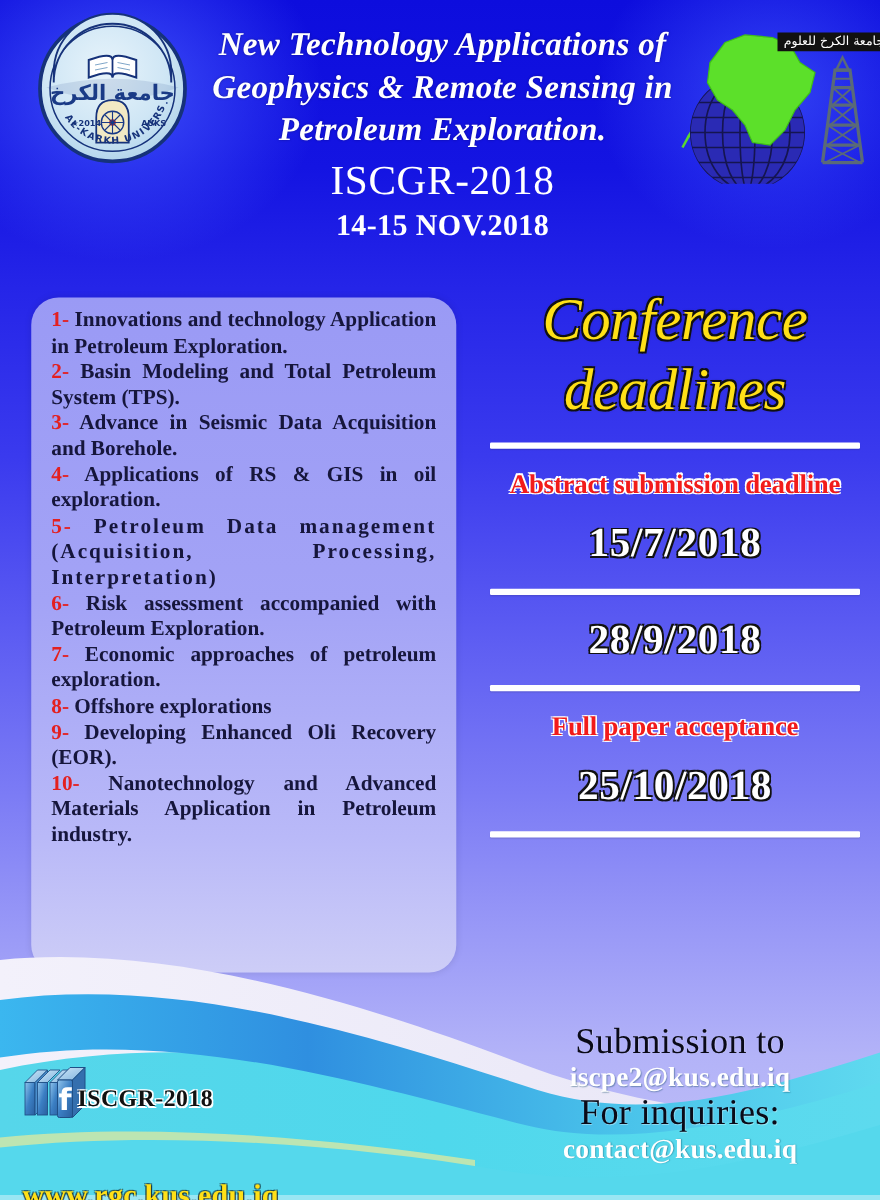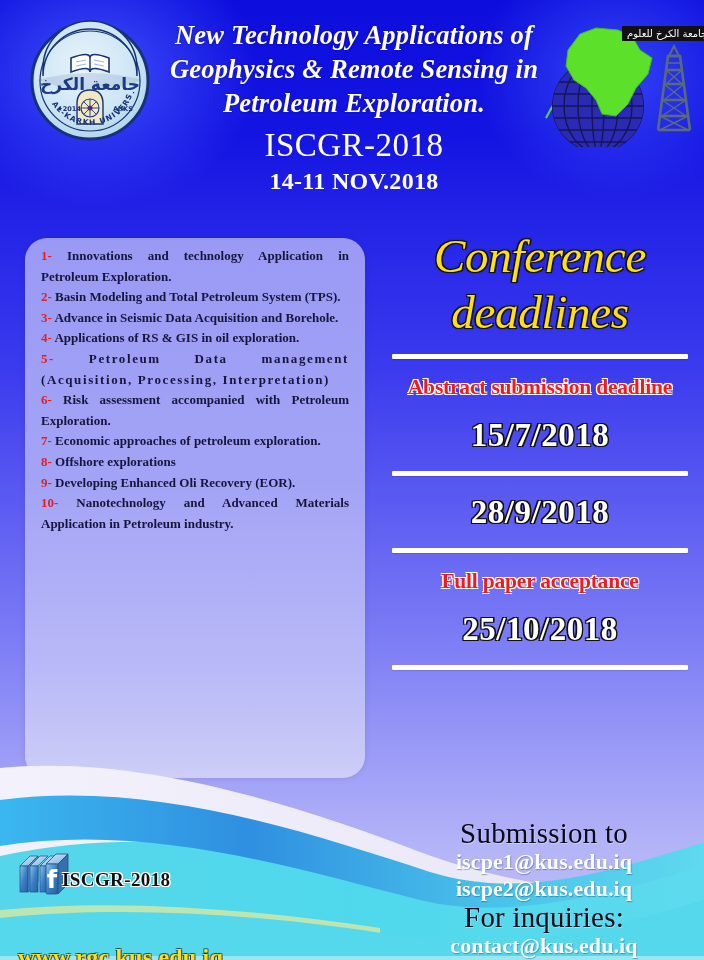--- a/index.html
+++ b/index.html
@@ -41,21 +41,21 @@
     pointer-events: none;
   }
 
   
   #header {
     position: absolute; left: 0; top: 0; width: 704px; height: 212px;
   }
 
   
   #seal {
-    position: absolute; left: 27px; top: 18px;
+    position: absolute; left: 27px; top: 8px;
     width: 126px; height: 126px;
   }
   #seal svg { display: block; }
 
   #title-block {
     position: absolute; left: 158px; top: 18px; width: 392px;
     text-align: center;
   }
   .title-line {
     color: #ffffff;
@@ -116,21 +116,21 @@
     font-size: 40px;
     line-height: 56px;
     text-align: center;
     margin-top: 12px;
     margin-bottom: 12px;
     text-shadow: 0.5px 0.5px 0 rgba(255,255,255,0.6);
   }
   .topic {
     color: #16163c;
     font-weight: bold;
-    font-size: 13px;
+    font-size: 17px;
     line-height: 20.6px;
     text-align: justify;
     margin-bottom: 0px;
   }
   .topic .num {
     color: #e32020;
     font-weight: bold;
   }
   .topic.spaced { letter-spacing: 1.6px; }
 
@@ -292,21 +292,21 @@
         <text x="30" y="93" font-family="DejaVu Sans, sans-serif" font-size="6.5" font-weight="bold" fill="#16327a">★2014</text>
         <text x="86" y="93" font-family="DejaVu Sans, sans-serif" font-size="6.5" font-weight="bold" fill="#16327a">AUKS</text>
       </svg>
     </div>
 
     <div id="title-block">
       <div class="title-line">New Technology Applications of</div>
       <div class="title-line">Geophysics &amp; Remote Sensing in</div>
       <div class="title-line">Petroleum Exploration.</div>
       <div id="conf-code">ISCGR-2018</div>
-      <div id="conf-date">14-11 NOV.2018</div>
+      <div id="conf-date">14-15 NOV.2018</div>
     </div>
 
     <div id="headergfx">
       <svg width="160" height="125" viewBox="0 0 160 125">
         <defs>
           <clipPath id="globeclip">
               <circle cx="58" cy="84" r="46"></circle>
             </clipPath>
         </defs>
 
@@ -453,19 +453,18 @@
 
       <text x="36" y="42" text-anchor="middle" font-family="DejaVu Sans, sans-serif" font-size="24" font-weight="bold" fill="#ffffff">f</text>
     </svg>
   </div>
 
   <div id="iscgr-tag">ISCGR-2018</div>
   <div id="website">www.rgc.kus.edu.iq</div>
 
   <div id="contact-block">
     <div class="ct-label">Submission to</div>
-    <div class="ct-email">iscpe1@kus.edu.iq</div>
     <div class="ct-email">iscpe2@kus.edu.iq</div>
     <div class="ct-label">For inquiries:</div>
     <div class="ct-email">contact@kus.edu.iq</div>
   </div>
 
 </div>
 
 </body></html>

